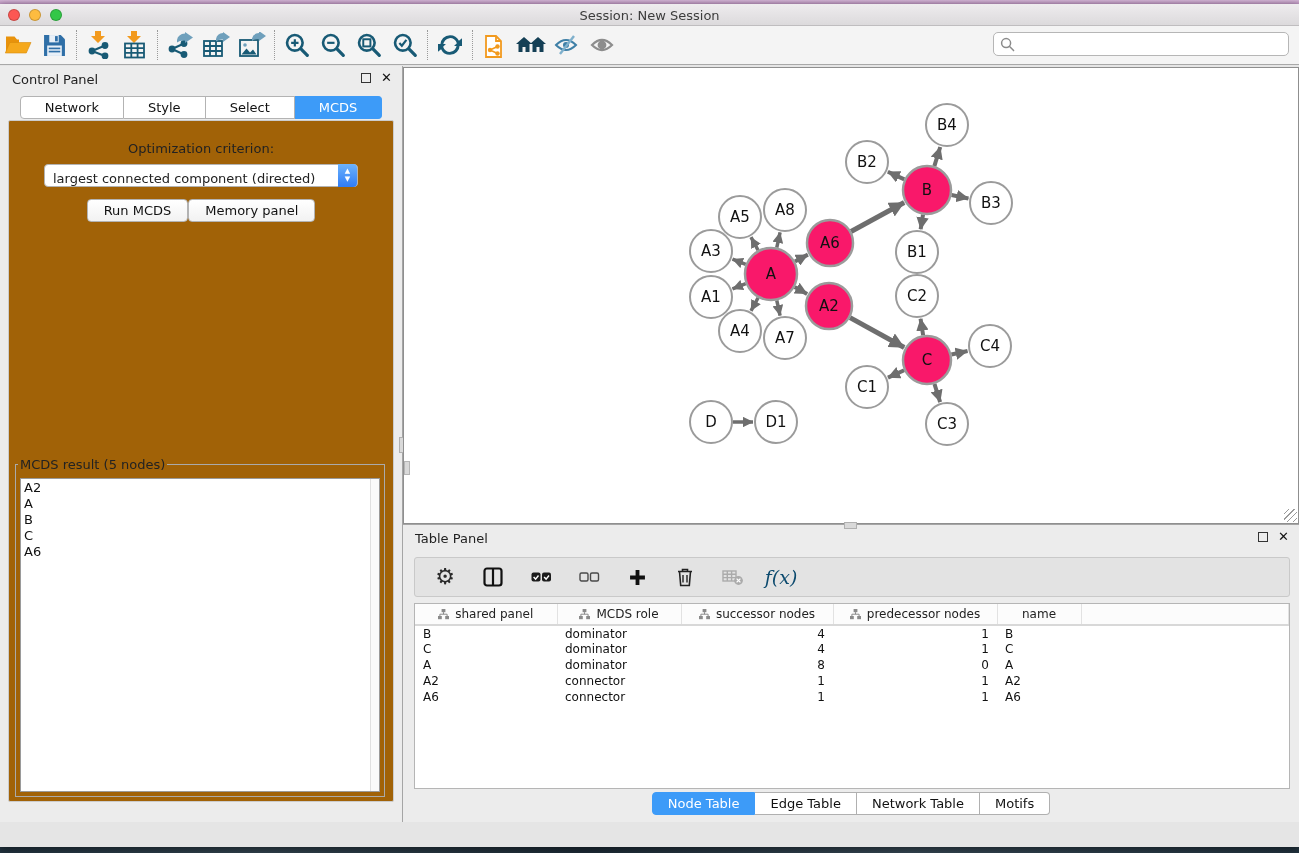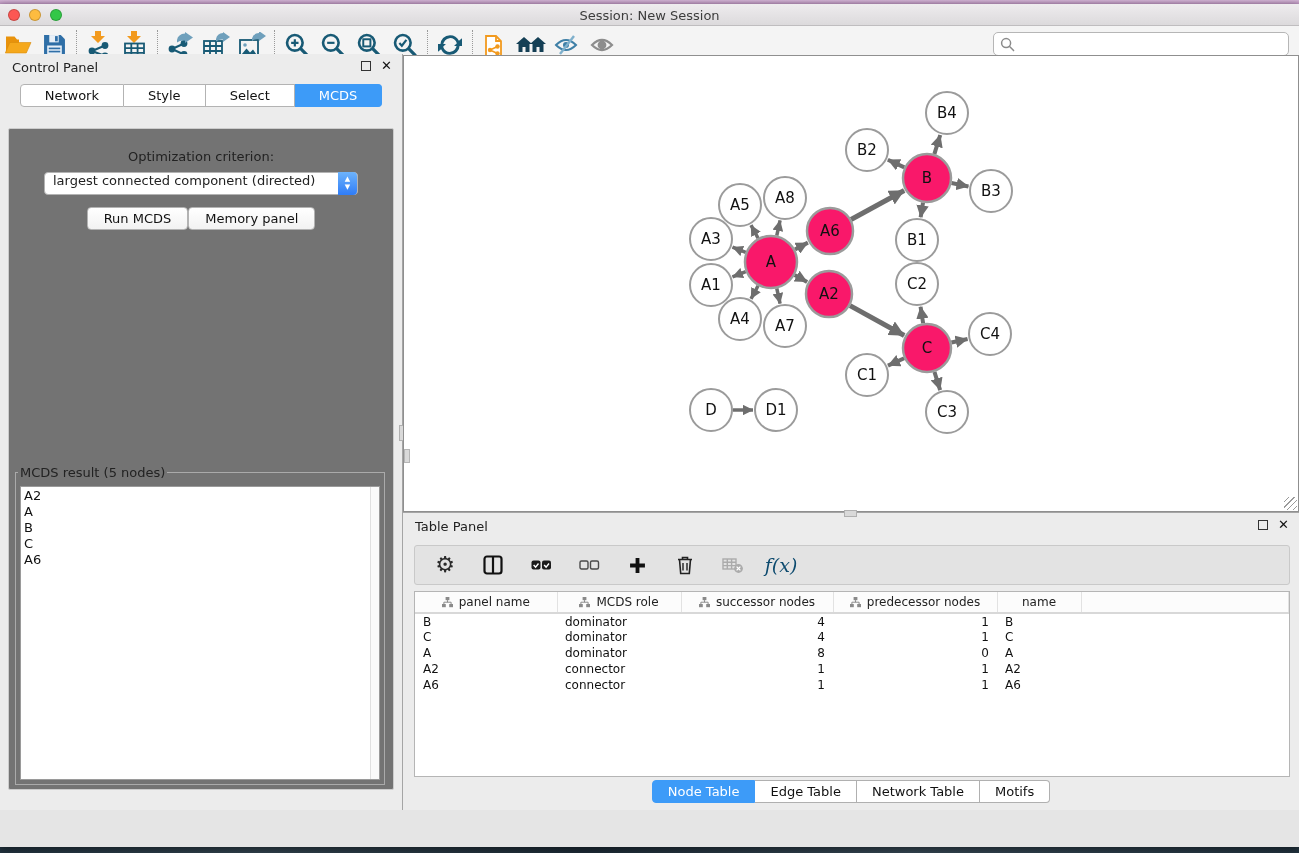--- a/index.html
+++ b/index.html
@@ -22,38 +22,38 @@
   .lights.small .light{ width:11px; height:11px; }
 
   
   .toolbar { position:relative; height:39px; background:#f4f4f4; border-bottom:1px solid #a8a8a8; display:flex; align-items:center; }
   .tbtn { width:36px; height:32px; display:flex; align-items:center; justify-content:center; position:relative; cursor:default; }
   .tsep { width:1px; height:30px; border-left:1px dotted #9a9a9a; margin:0 4px; }
   .searchbox { position:absolute; right:10px; top:6px; width:296px; height:24px; background:#fff; border:1px solid #b6b6b6; border-radius:5px; display:flex; align-items:center; padding-left:6px; }
   .searchbox input { border:none; outline:none; flex:1; height:20px; font-size:13px; background:transparent; margin-left:4px; }
 
   
-  .main { position:absolute; top:50px; left:0; width:1155px; height:756px; }
+  .main { position:absolute; top:62px; left:0; width:1155px; height:756px; }
   .vdivider { position:absolute; left:402px; top:0; width:1px; height:756px; background:#a5a5a5; }
   .vdivider .handle { position:absolute; left:-3px; top:371px; width:7px; height:16px; background:#d9d9d9; border:1px solid #b0b0b0; }
 
   
   .control-panel { position:absolute; left:0; top:0; width:402px; height:756px; background:#ececec; }
   .panel-head { position:relative; height:26px; padding:6px 0 0 12px; font-size:13px; color:#222; }
   .panel-icons { position:absolute; right:10px; top:7px; display:flex; gap:10px; align-items:center; }
   .icon-float { width:10px; height:10px; border:1.5px solid #333; background:transparent; }
   .icon-close { font-size:13px; font-weight:bold; color:#111; line-height:10px; }
   .seg-tabs { display:flex; justify-content:center; margin-top:4px; }
   .seg-tab { border:1px solid #b3b3b3; border-left:none; background:#fff; padding:3px 24px; font-size:13px; color:#111; }
   .seg-tab:first-child { border-left:1px solid #b3b3b3; border-radius:4px 0 0 4px; }
   .seg-tab:last-child { border-radius:0 4px 4px 0; }
   .seg-tab.active { background:#3d9bf8; border-color:#3d9bf8; color:#fff; }
-  .cp-body { position:absolute; left:8px; right:8px; top:54px; bottom:20px; background:#737373; border:1px solid #cccccc; border-radius:2px;margin-top:20px; }
+  .cp-body { position:absolute; left:8px; right:8px; top:54px; bottom:20px; background:#a16207; border:1px solid #cccccc; border-radius:2px; }
   .opt-label { text-align:center; margin-top:20px; font-size:13px; }
-  .dropdown { position:relative; margin:8px auto 0 auto; width:314px; height:23px; background:#fff; border:1px solid #b3b3b3; border-radius:4px; display:flex; align-items:flex-start; padding-left:8px; font-size:13px; }
+  .dropdown { position:relative; margin:8px auto 0 auto; width:314px; height:23px; background:#fff; border:1px solid #b3b3b3; border-radius:4px; display:flex; align-items:flex-end; padding-left:8px; font-size:13px; }
   .dd-stepper { position:absolute; right:0; top:-1px; width:19px; height:23px; border-radius:0 4px 4px 0; background:linear-gradient(#6db3fb,#2f7cf7); color:#fff; font-size:7px; line-height:7px; display:flex; flex-direction:column; align-items:center; justify-content:center; gap:1px; }
   .btn-row { display:flex; justify-content:center; margin-top:12px; }
   .mac-btn { background:linear-gradient(#ffffff,#f2f2f2); border:1px solid #b3b3b3; border-radius:4px; height:23px; padding:0 16px; font-size:13px; color:#111; font-family:inherit; }
   .result-box { position:absolute; left:6px; right:8px; top:336px; bottom:4px; border:1px solid #aaa; }
   .result-box legend { font-size:13px; padding:0 2px; margin-left:2px; }
   .result-list { position:absolute; left:4px; right:4px; top:6px; bottom:4px; background:#fff; border:1px solid #9a9a9a; overflow:hidden; }
   .result-list ul { list-style:none; padding:1px 0 0 3px; }
   .result-list li { font-size:13px; line-height:16px; color:#111; }
   .result-scroll { position:absolute; right:0; top:0; width:9px; height:100%; background:#fafafa; border-left:1px solid #e0e0e0; }
 
@@ -488,21 +488,21 @@
             </colgroup>
           <thead>
               <tr id="table-header-row">
                 <th><svg class="hicon" width="11" height="11" viewBox="0 0 11 11">
                     <g fill="#8a8a8a">
                       <rect x="3.6" y="0" width="3.8" height="3.2"></rect>
                       <rect x="0" y="7" width="3.8" height="3.2"></rect>
                       <rect x="7.2" y="7" width="3.8" height="3.2"></rect>
                     </g>
                     <path d="M5.5 3.2v2M1.9 7V5.2h7.2V7" stroke="#8a8a8a" fill="none" stroke-width="1"></path>
-                  </svg><span>panel name</span></th>
+                  </svg><span>shared panel</span></th>
                 <th><svg class="hicon" width="11" height="11" viewBox="0 0 11 11">
                     <g fill="#8a8a8a">
                       <rect x="3.6" y="0" width="3.8" height="3.2"></rect>
                       <rect x="0" y="7" width="3.8" height="3.2"></rect>
                       <rect x="7.2" y="7" width="3.8" height="3.2"></rect>
                     </g>
                     <path d="M5.5 3.2v2M1.9 7V5.2h7.2V7" stroke="#8a8a8a" fill="none" stroke-width="1"></path>
                   </svg><span>MCDS role</span></th>
                 <th><svg class="hicon" width="11" height="11" viewBox="0 0 11 11">
                     <g fill="#8a8a8a">

